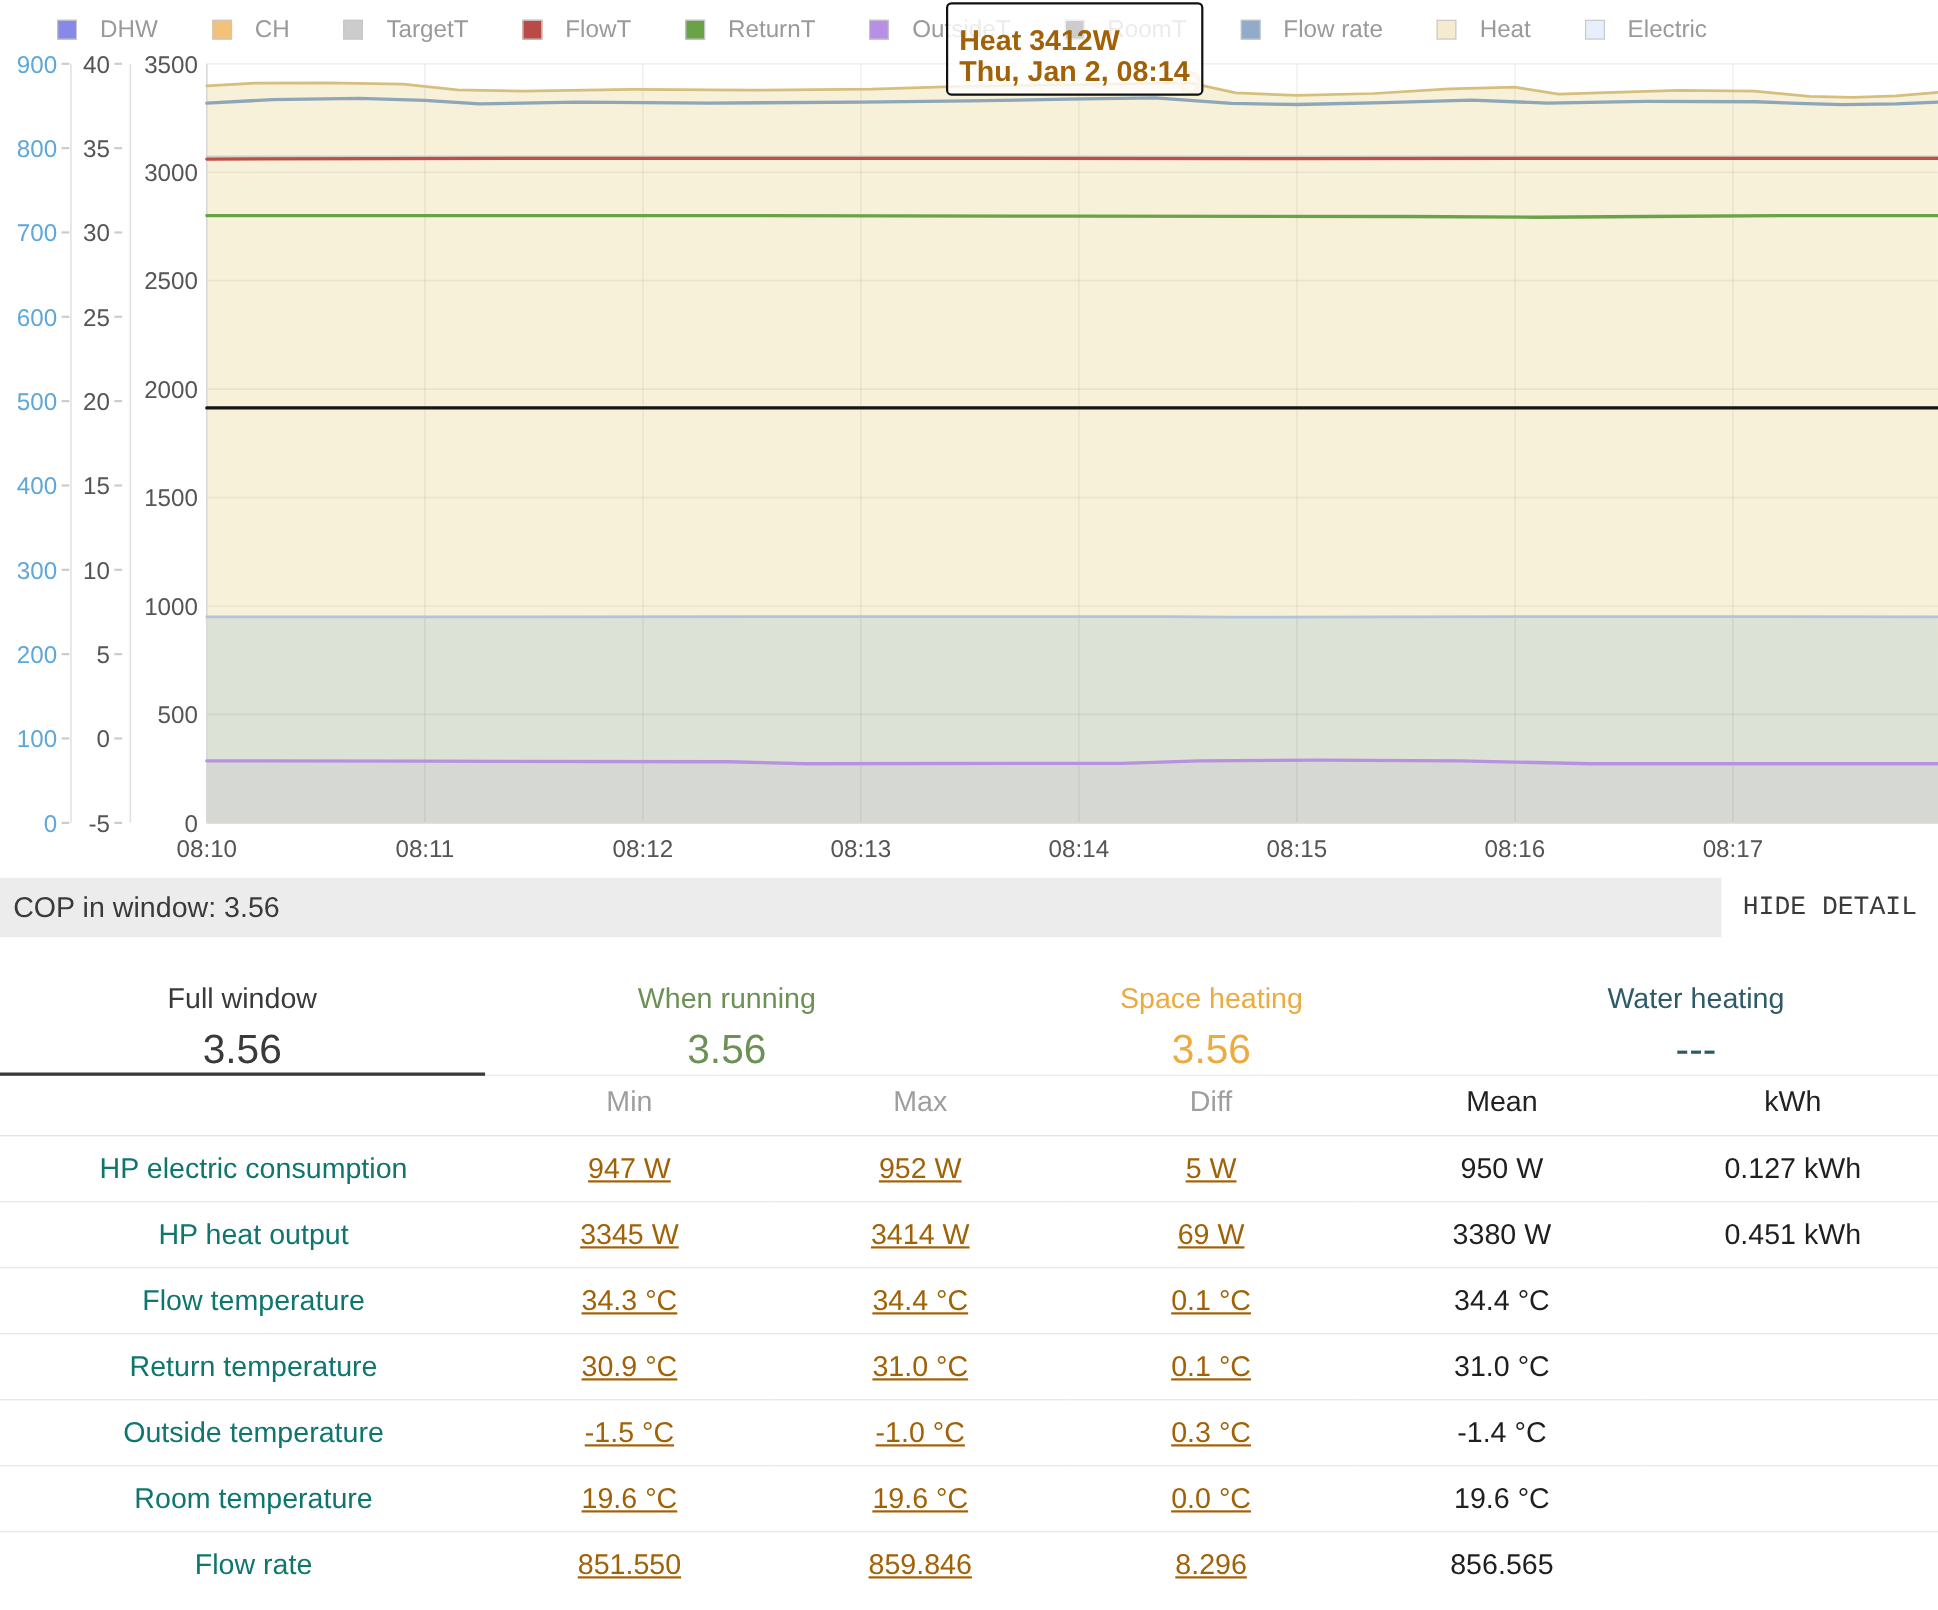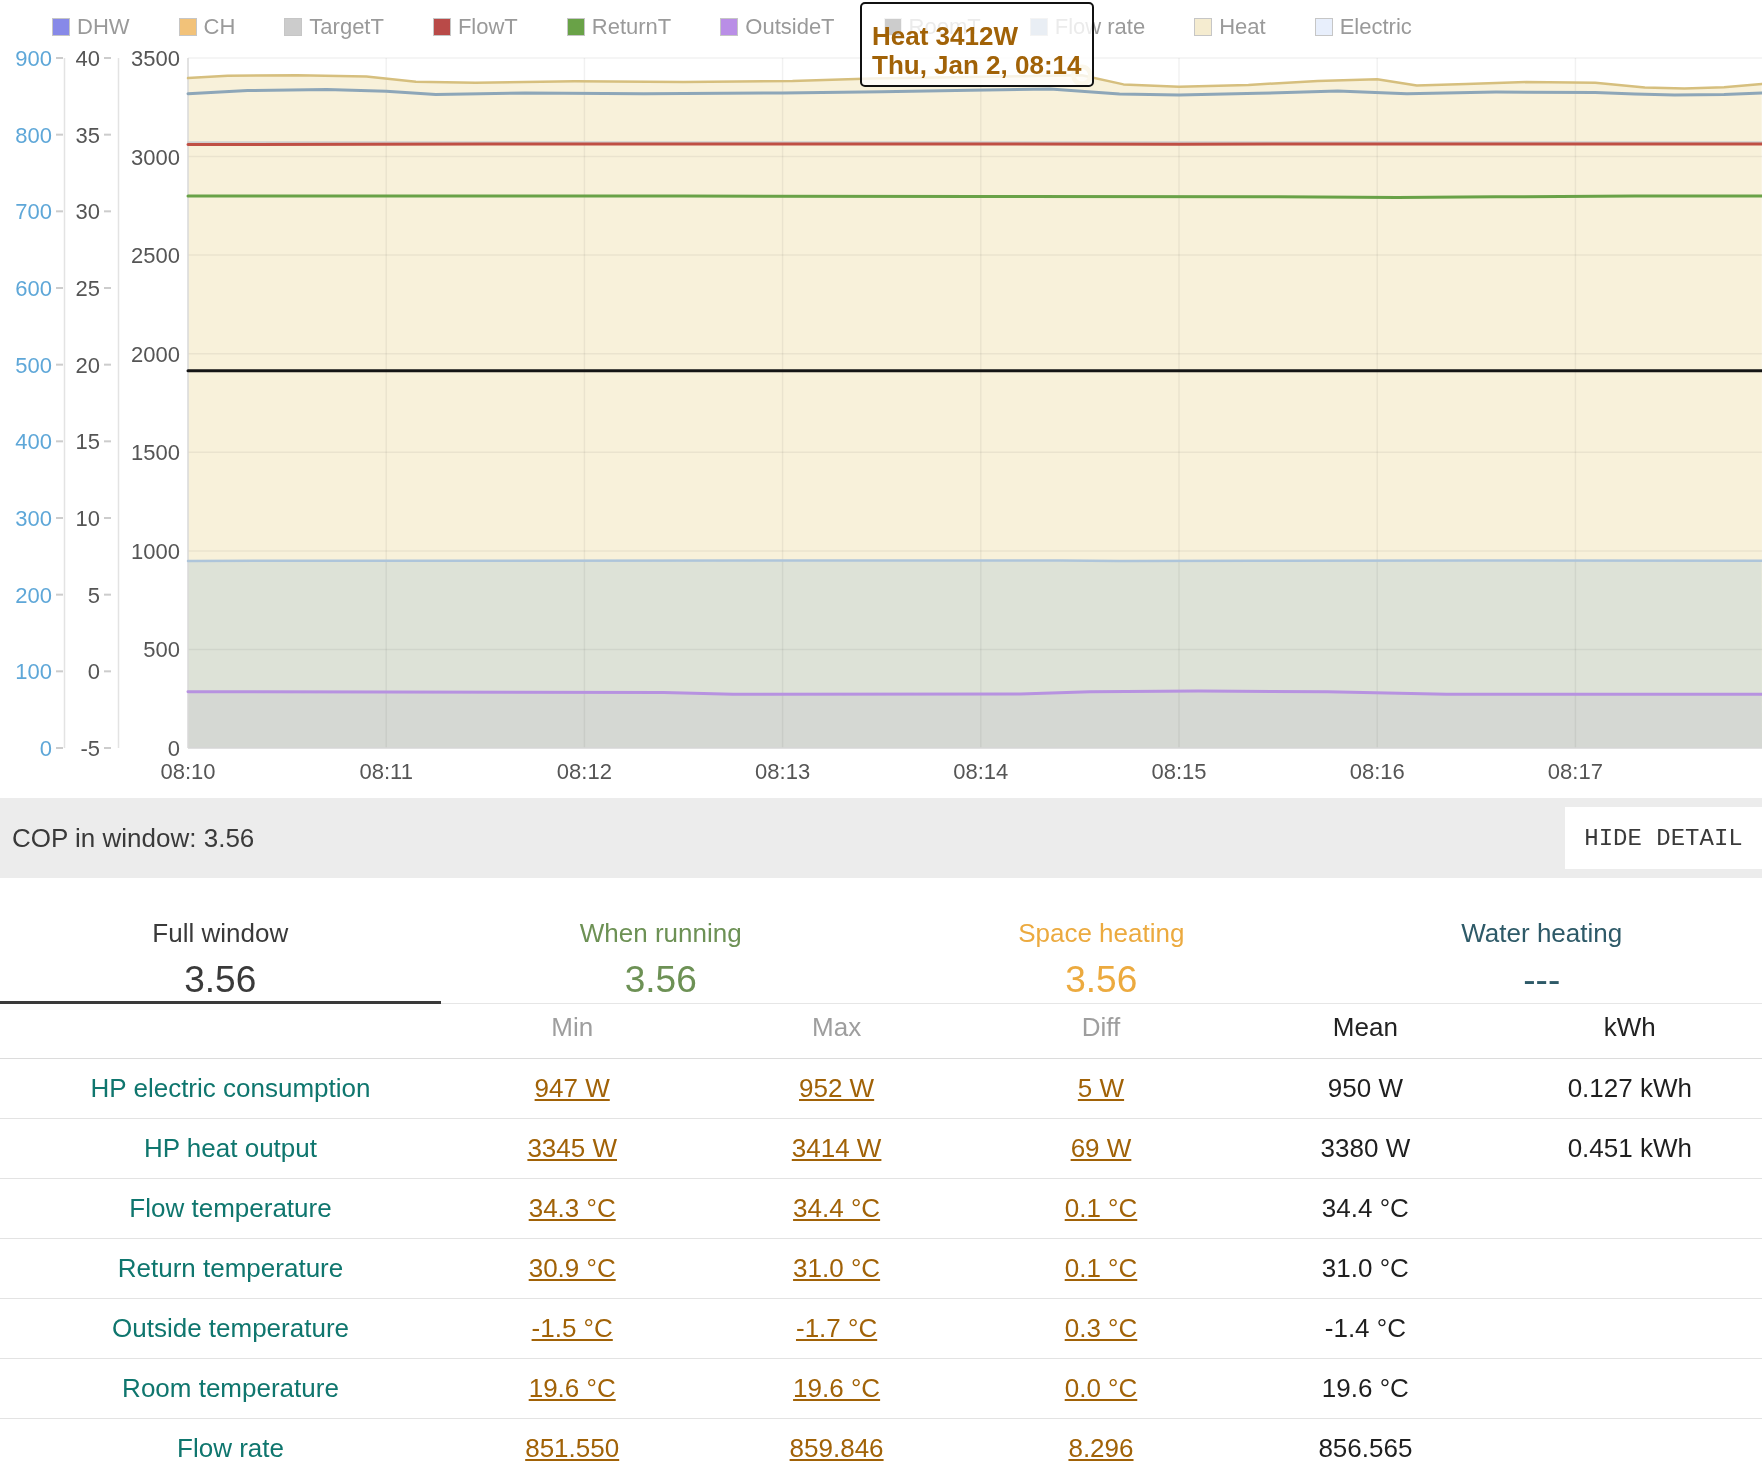--- a/index.html
+++ b/index.html
@@ -2,30 +2,30 @@
 <html><head>
 <meta charset="utf-8">
 <style>
   html,body{margin:0;padding:0;background:#fff;}
   body{width:1762px;font-family:"Liberation Sans",sans-serif;-webkit-font-smoothing:antialiased;color:#333;}
 
   
   .chart-wrap{position:relative;width:1762px;height:792px;background:#fff;overflow:hidden;}
   .chart-svg{position:absolute;left:0;top:0;z-index:1;}
   .legend{position:absolute;left:12px;top:14px;z-index:2;display:flex;align-items:center;gap:9px;white-space:nowrap;}
-  .legend-item{display:flex;align-items:center;gap:7px;cursor:pointer;padding-left:40px;}
+  .legend-item{display:flex;align-items:center;gap:21px;cursor:pointer;padding-left:40px;}
   .legend-box{width:18px;height:18px;border:1px solid #c6c6c6;box-sizing:border-box;}
   .legend-label{font-size:22px;color:#9a9a9a;}
   .tooltip{position:absolute;left:860px;top:2px;z-index:3;background:rgba(255,255,255,0.8);
     border:2px solid #111;border-radius:5px;padding:18px 10px 5px 10px;font-size:26px;font-weight:bold;
     color:#a16207;line-height:1.12;white-space:nowrap;}
   .tooltip span{display:block;}
 
   
-  .cop-bar{margin-top:6px;height:80px;background:#ececec;display:flex;align-items:center;justify-content:space-between;}
+  .cop-bar{margin-top:6px;height:54px;background:#ececec;display:flex;align-items:center;justify-content:space-between;}
   .cop-text{font-size:26px;color:#3a3a3a;padding-left:12px;}
   .hide-detail{height:62px;min-width:177px;background:#ffffff;display:flex;align-items:center;justify-content:center;
     font-size:24px;color:#3a3a3a;cursor:pointer;padding:0 10px;font-family:Liberation Mono, monospace;}
 
   
   .summary{display:grid;grid-template-columns:repeat(4,1fr);height:119px;}
   .summary-cell{text-align:center;border-bottom:1px solid #e6e6e6;cursor:pointer;padding-top:40px;box-sizing:border-box;}
   .summary-cell.active{border-bottom:3px solid #3a3a3a;}
   .summary-label{font-size:26px;}
   .summary-value{font-size:37px;margin-top:10px;}
@@ -272,21 +272,21 @@
         <td class="row-label">Return temperature</td>
         <td class="gray">30.9 °C</td>
         <td class="gray">31.0 °C</td>
         <td class="gray">0.1 °C</td>
         <td class="dark">31.0 °C</td>
         <td class="dark"></td>
       </tr>
       <tr>
         <td class="row-label">Outside temperature</td>
         <td class="gray">-1.5 °C</td>
-        <td class="gray">-1.7 °C</td>
+        <td class="gray">-1.0 °C</td>
         <td class="gray">0.3 °C</td>
         <td class="dark">-1.4 °C</td>
         <td class="dark"></td>
       </tr>
       <tr>
         <td class="row-label">Room temperature</td>
         <td class="gray">19.6 °C</td>
         <td class="gray">19.6 °C</td>
         <td class="gray">0.0 °C</td>
         <td class="dark">19.6 °C</td>

